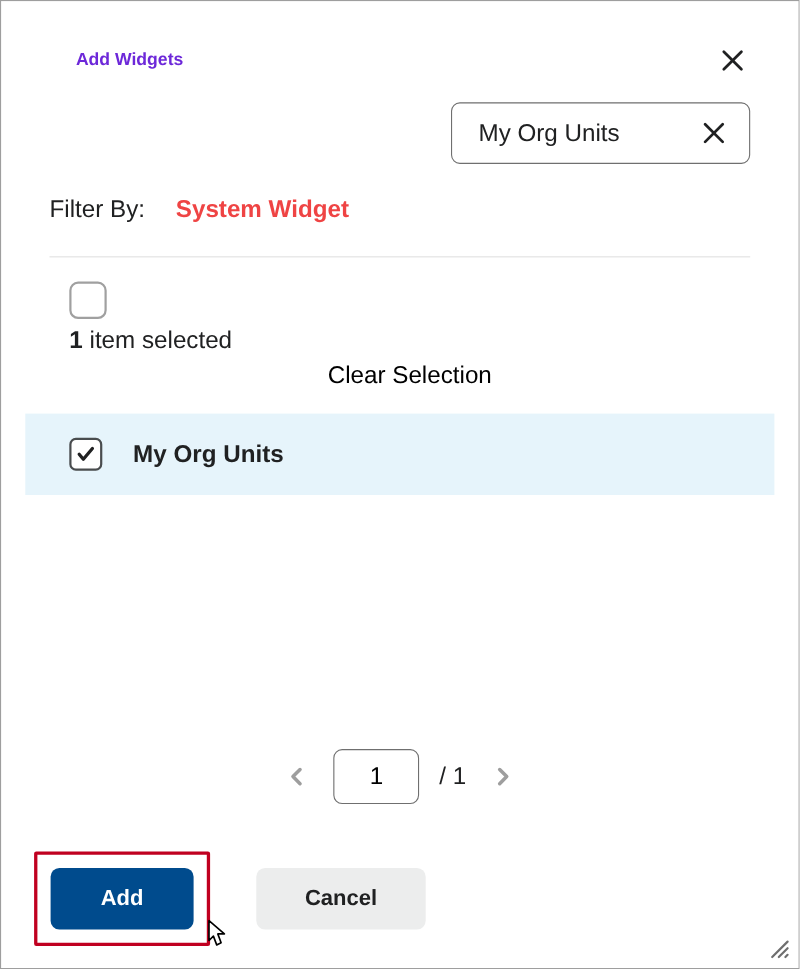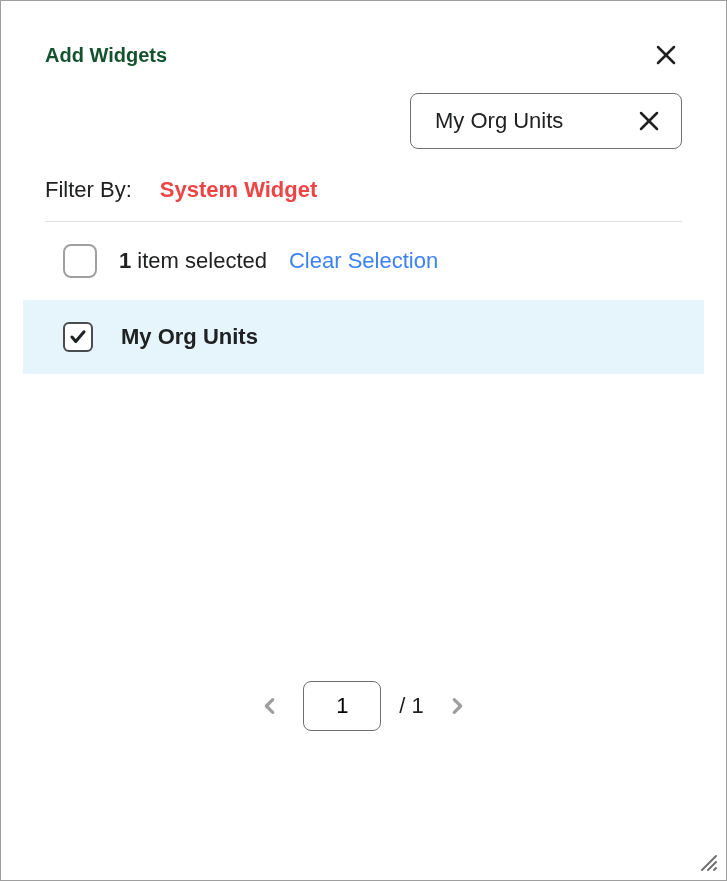--- a/index.html
+++ b/index.html
@@ -16,23 +16,24 @@
     position: relative;
     padding: 38px 44px 0 44px;
     background: #fff;
   }
   .header-row {
     display: flex;
     align-items: center;
     justify-content: space-between;
   }
   .dialog-title {
-    font-size: 20px;
-    font-weight: 700;
-    color: #14532d;
+    font-size: 16px;
+    font-weight: 700;
+    color: #6d28d9;
+    margin-left: 24px;
   }
   .close-btn {
     background: none;
     border: none;
     padding: 4px;
     cursor: pointer;
     display: flex;
     align-items: center;
     justify-content: center;
   }
@@ -60,61 +61,61 @@
     border: none;
     cursor: pointer;
     padding: 2px;
     display: flex;
   }
   .filter-row {
     display: flex;
     align-items: center;
     gap: 28px;
     margin-top: 28px;
-    padding-bottom: 18px;
+    padding-bottom: 30px;
     border-bottom: 1px solid #e0e0e0;
   }
   .filter-label {
     font-size: 22px;
     color: #202122;
   }
   .filter-option {
     background: none;
     border: none;
     font-size: 22px;
     font-weight: 700;
     color: #ef4444;
     cursor: pointer;
     padding: 0;
   }
   .selection-row {
     display: flex;
-    align-items: center;
-    gap: 22px;
+    gap: 6px;
     padding: 22px 0 22px 18px;
+    flex-direction: column;
   }
   .checkbox {
     width: 34px;
     height: 34px;
     border: 2px solid #a0a0a0;
     border-radius: 8px;
     display: flex;
     align-items: center;
     justify-content: center;
     cursor: pointer;
     background: #fff;
   }
   .checkbox.checked svg { display: block; }
   .checkbox svg { display: none; }
   .sel-text { font-size: 22px; }
   .sel-text b { font-weight: 700; }
   .clear-sel {
     background: none;
     border: none;
-    color: #3b82f6;
+    color: #000000;
     font-size: 22px;
     cursor: pointer;
     padding: 0;
   }
   .widget-row {
     display: flex;
     align-items: center;
     gap: 28px;
     background: #e6f4fb;
     padding: 22px 0 22px 18px;
@@ -263,20 +264,29 @@
     </button>
     <input class="page-input" value="1" style="">
     <span class="page-total">/ 1</span>
     <button class="pager-btn" aria-label="Next">
       <svg width="22" height="28" viewBox="0 0 24 24" fill="none" stroke="#9e9e9e" stroke-width="3.5" stroke-linecap="round" stroke-linejoin="round">
           <polyline points="9 5 16 12 9 19"></polyline>
         </svg>
     </button>
   </div>
 
+  <div class="actions">
+    <div class="annot-box">
+      <button class="btn-primary">Add</button>
+      <svg class="cursor" width="26" height="30" viewBox="0 0 26 30">
+        <path d="M8 2 L8 20 L12 16 L15 24 L19 22 L16 14 L22 14 Z" fill="#fff" stroke="#000" stroke-width="1.5" stroke-linejoin="round"></path>
+      </svg>
+    </div>
+    <button class="btn-secondary">Cancel</button>
+  </div>
 
   <svg class="resize-grip" width="20" height="20" viewBox="0 0 20 20" fill="none" stroke="#6f6f6f" stroke-width="2" stroke-linecap="round">
     <line x1="4" y1="18" x2="18" y2="4"></line>
     <line x1="10" y1="18" x2="18" y2="10"></line>
     <line x1="16" y1="18" x2="18" y2="16"></line>
   </svg>
 
 </div>
 
 </body></html>

